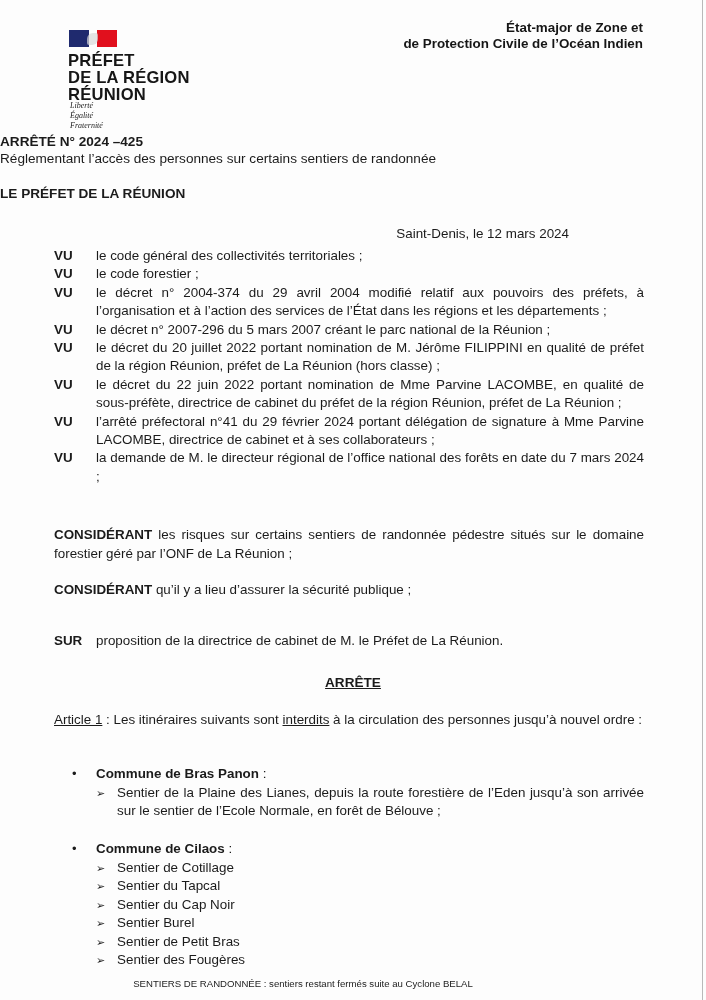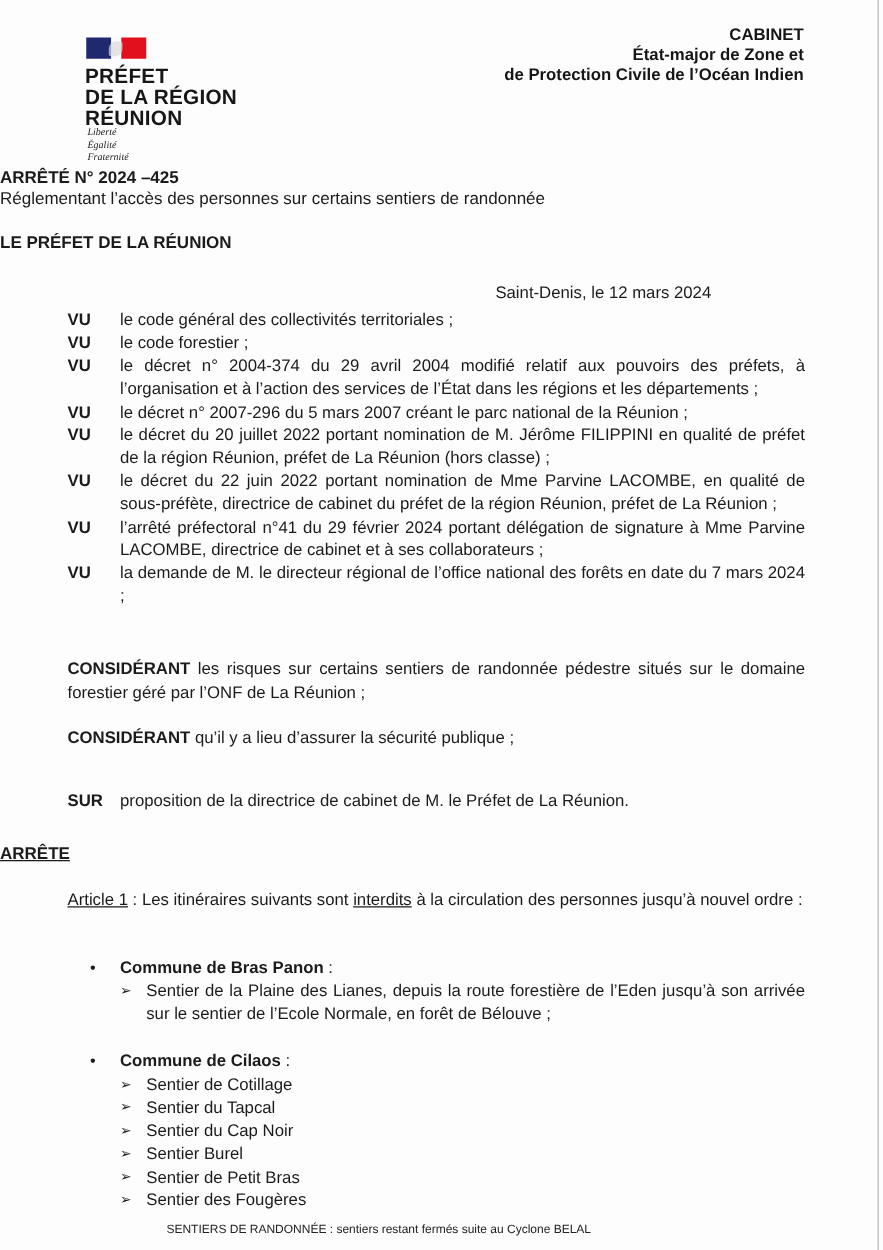--- a/index.html
+++ b/index.html
@@ -33,21 +33,21 @@
   
   .vu-list { position: absolute; left: 54px; top: 247px; width: 590px; }
   .vu-row { position: relative; display: flex; line-height: 18.4px; }
   .vu-label { width: 42px; flex: 0 0 42px; font-weight: bold; }
   .vu-text { flex: 1; text-align: justify; }
 
   .para { position: absolute; left: 54px; width: 590px; line-height: 19px; text-align: justify; }
   .para b { font-weight: bold; }
   .sur-label { display: inline-block; width: 42px; font-weight: bold; }
 
-  .arrete { position: absolute; left: 0; width: 706px; top: 675px; font-weight: bold; text-decoration: underline; font-size: 13.6px; }
+  .arrete { position: absolute; left: 0; width: 706px; text-align: center; top: 675px; font-weight: bold; text-decoration: underline; font-size: 13.6px; }
   .article { position: absolute; left: 54px; top: 711px; width: 590px; line-height: 18.6px; text-align: justify; }
   .article .art-label { text-decoration: underline; font-weight: normal; }
   .article .underline { text-decoration: underline; }
 
   .commune { position: absolute; left: 72px; width: 572px; }
   .commune-head { display: flex; line-height: 18.5px; }
   .bullet { width: 24px; flex: 0 0 24px; font-size: 13px; }
   .commune-name { font-weight: bold; }
   .sub-list { margin-left: 24px; }
   .sub-item { display: flex; line-height: 18.5px; }
@@ -68,21 +68,20 @@
     <div class="marianne"></div>
 </div>
 <div class="logo-text" style="top:52px;">PRÉFET</div>
 <div class="logo-text" style="top:69px;">DE LA RÉGION</div>
 <div class="logo-text" style="top:86px;">RÉUNION</div>
 <div class="motto" style="top:101px;">Liberté</div>
 <div class="motto" style="top:111px;">Égalité</div>
 <div class="motto" style="top:121px;">Fraternité</div>
 
 <div class="rhead">
-  <div>CABINET</div>
   <div>État-major de Zone et</div>
   <div>de Protection Civile de l’Océan Indien</div>
 </div>
 
 <div class="center title">ARRÊTÉ N° 2024 –425</div>
 <div class="center subtitle">Réglementant l’accès des personnes sur certains sentiers de randonnée</div>
 <div class="center prefet">LE PRÉFET DE LA RÉUNION</div>
 <div class="date">Saint-Denis, le 12 mars 2024</div>
 
 <div class="vu-list">

